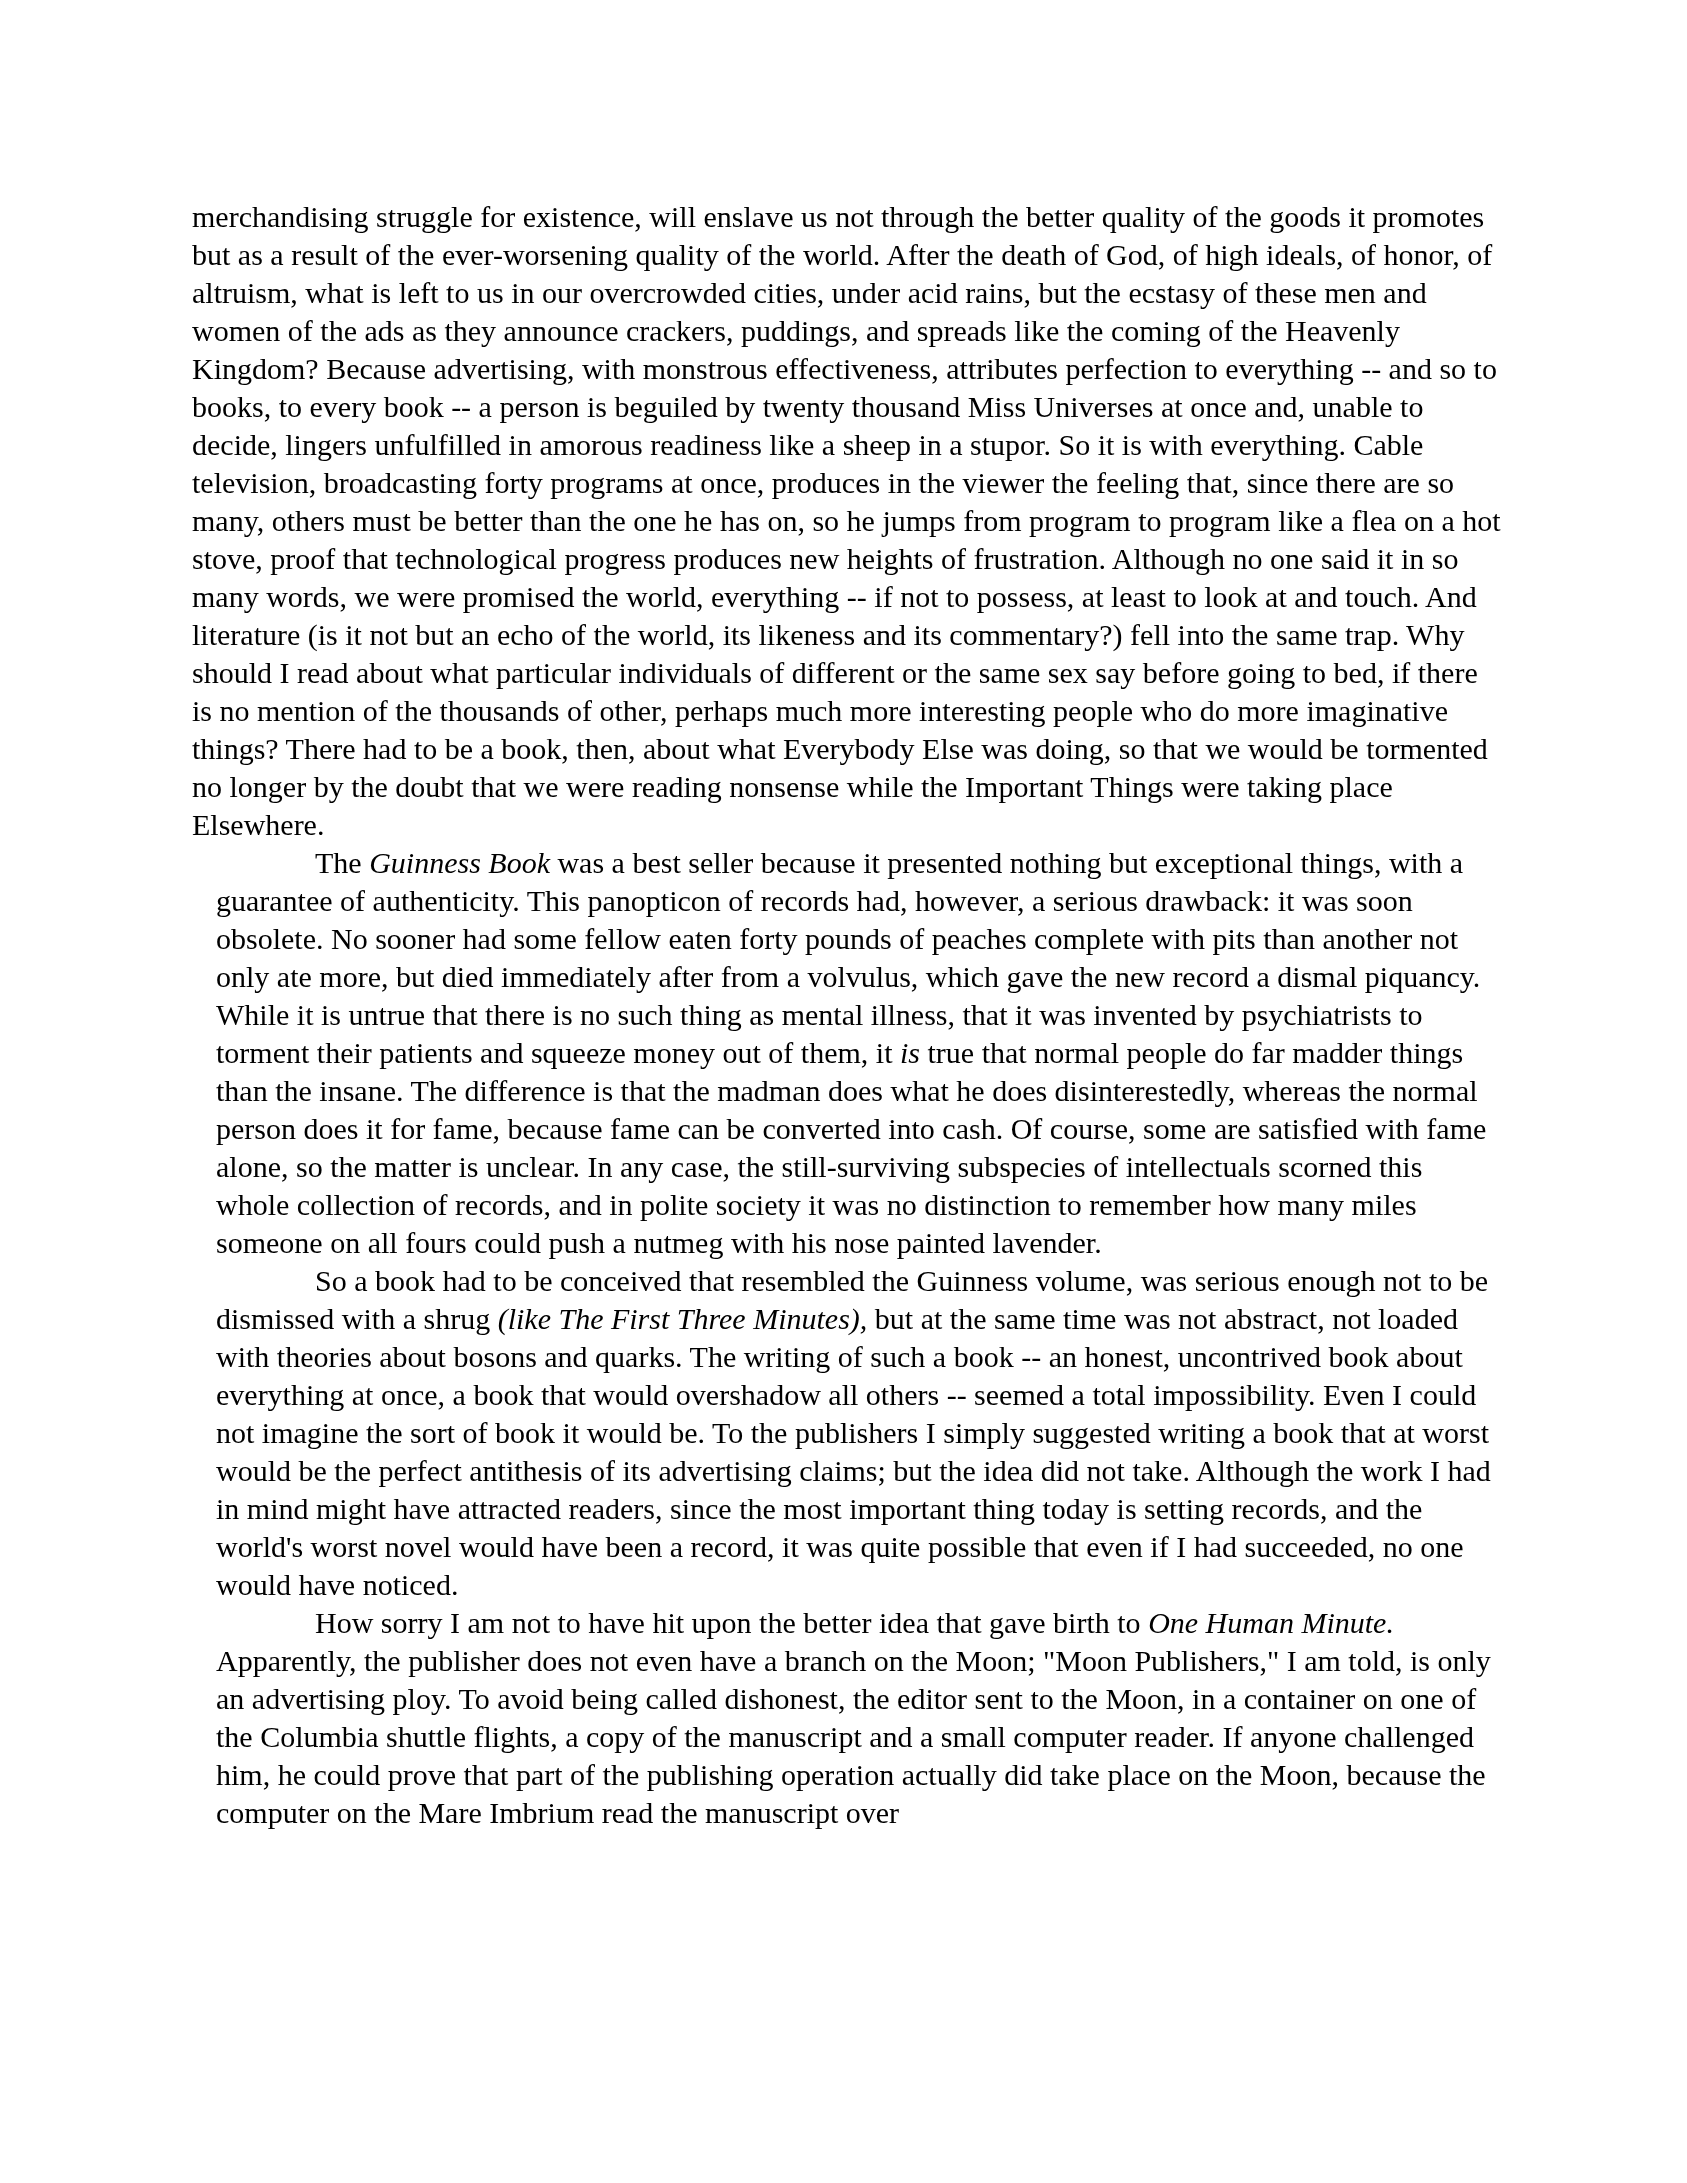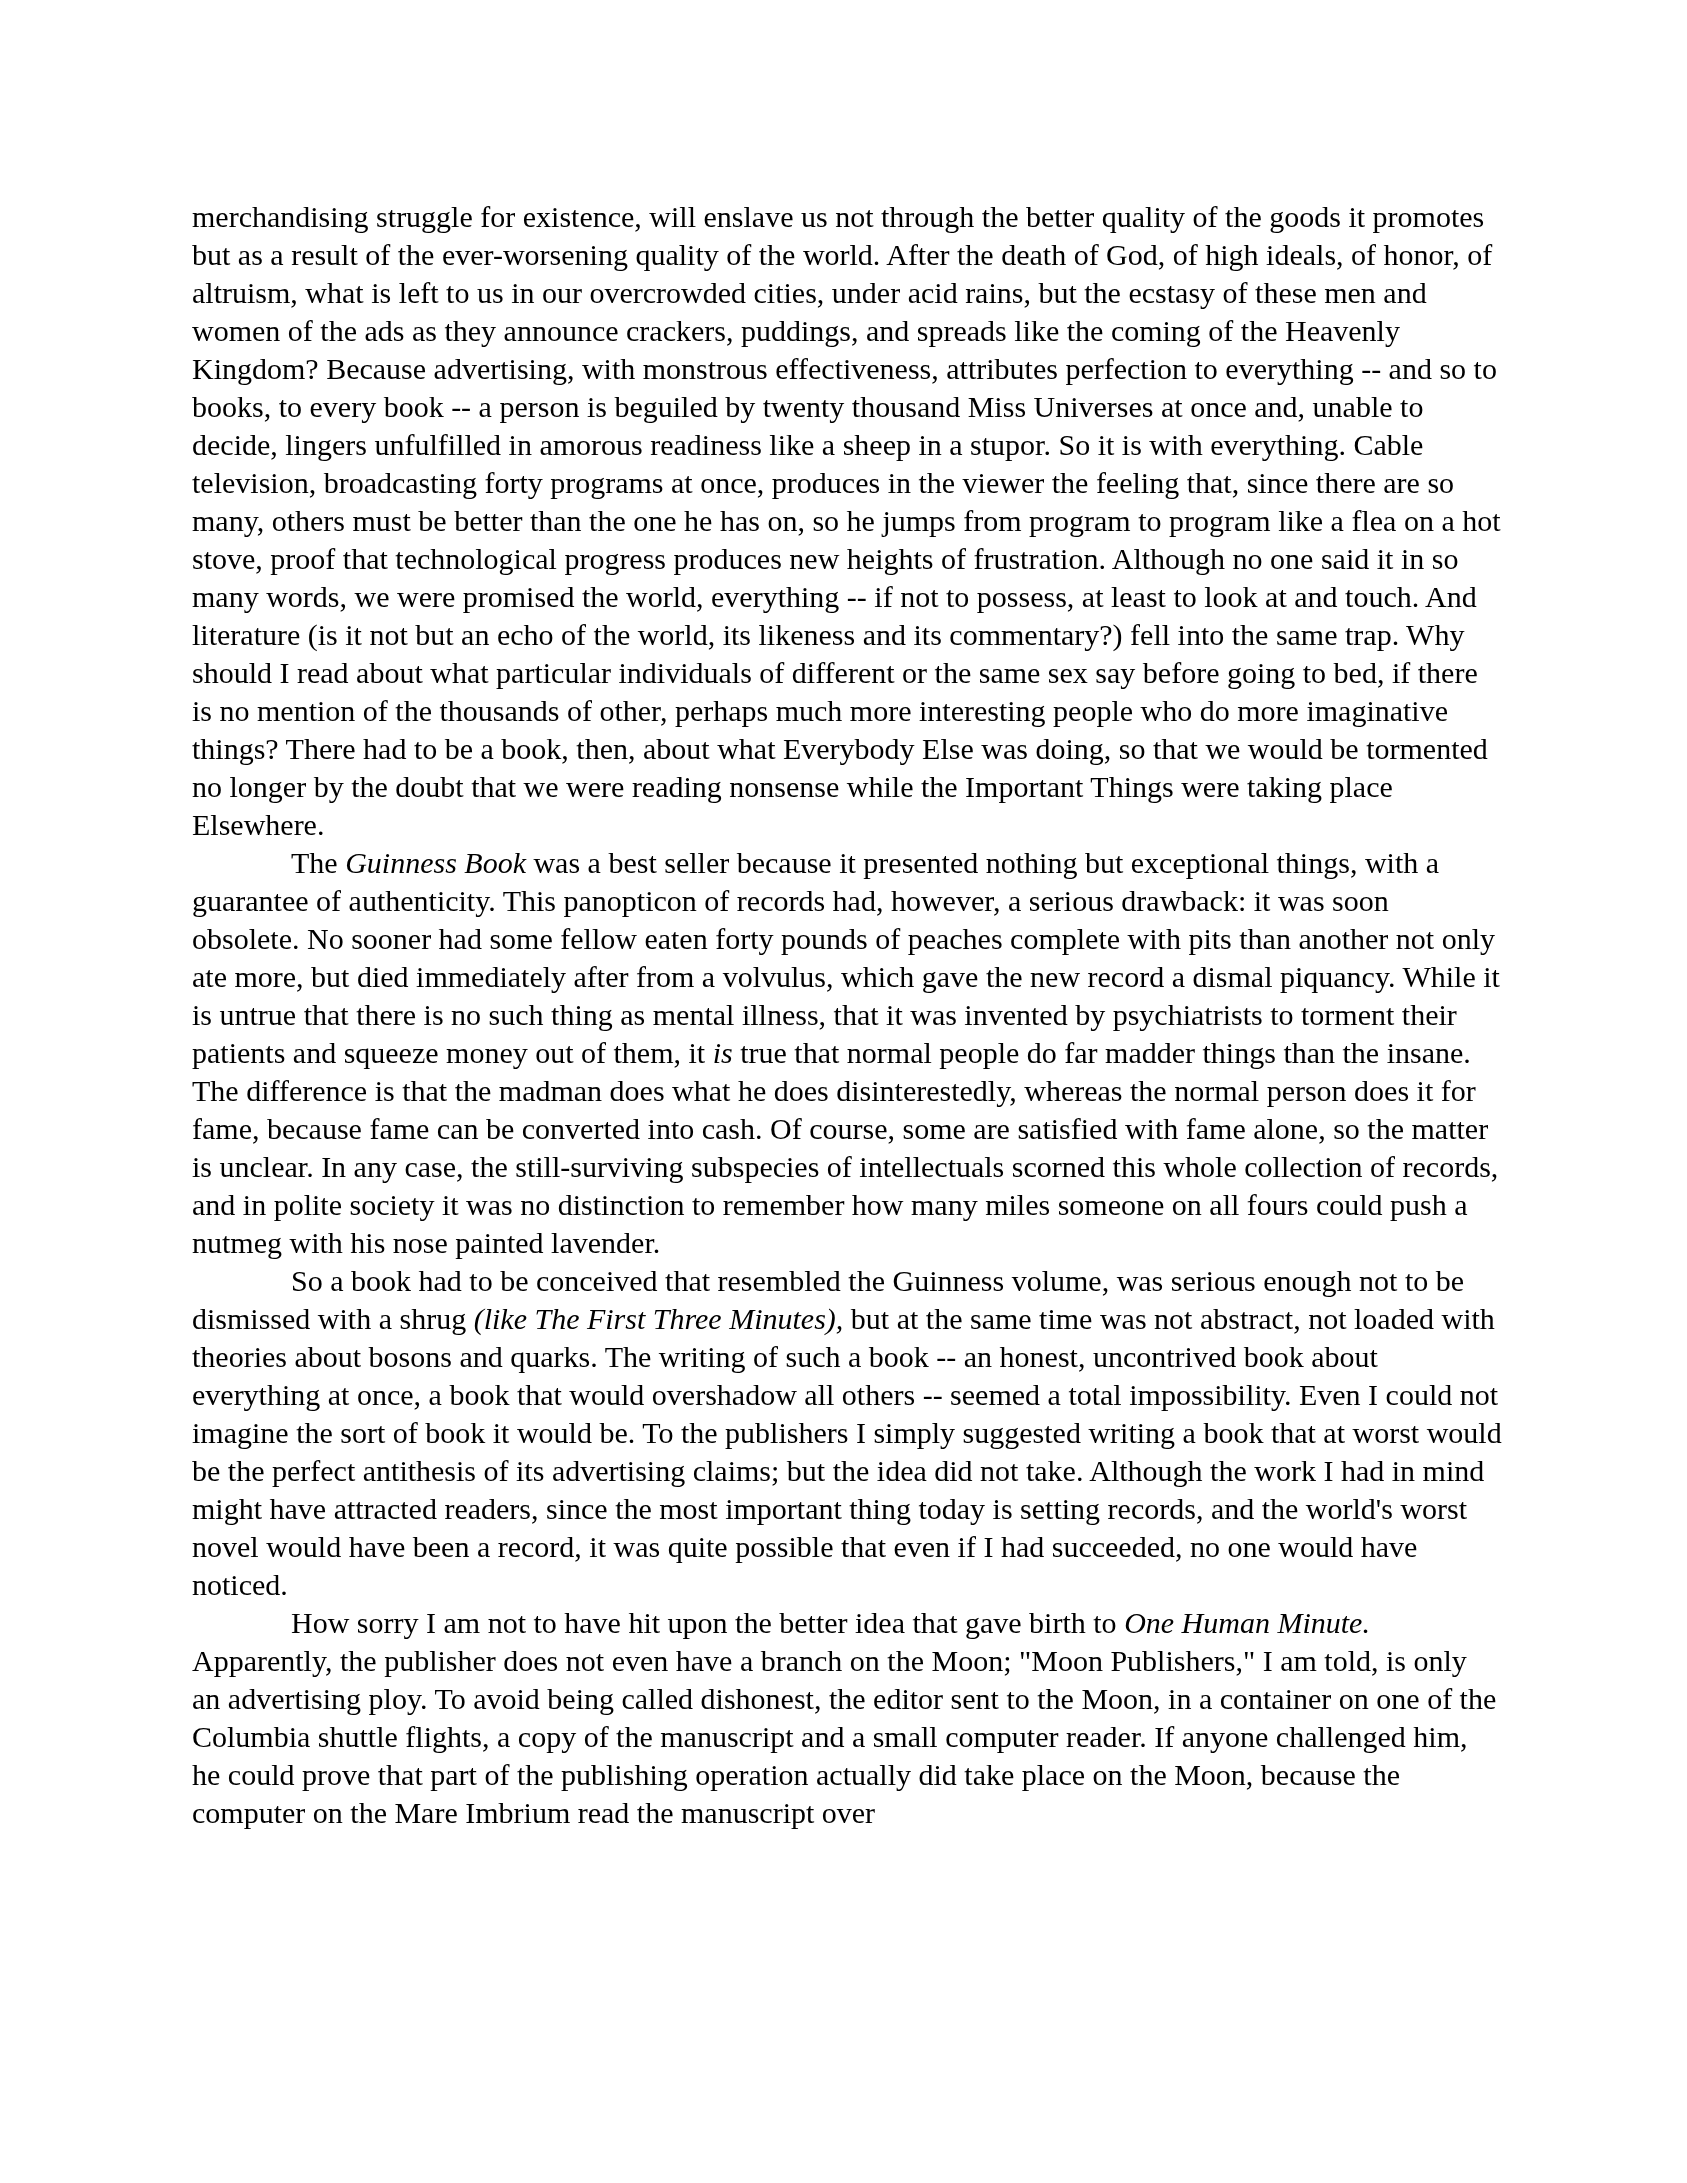--- a/index.html
+++ b/index.html
@@ -23,20 +23,21 @@
     line-height: 38px;
     text-align: left;
     word-spacing: normal;
   }
   p.para {
     margin: 0;
     padding: 0;
   }
   p.para.indent {
     text-indent: 99px;
+    margin-left: 24px;
   }
   .run.italic {
     font-style: italic;
   }
 </style>
 </head>
 <body>
 
 <div class="page" style="background: rgb(255, 255, 255); color: rgb(0, 0, 0);">
   <div class="text-body" id="doc-body">

